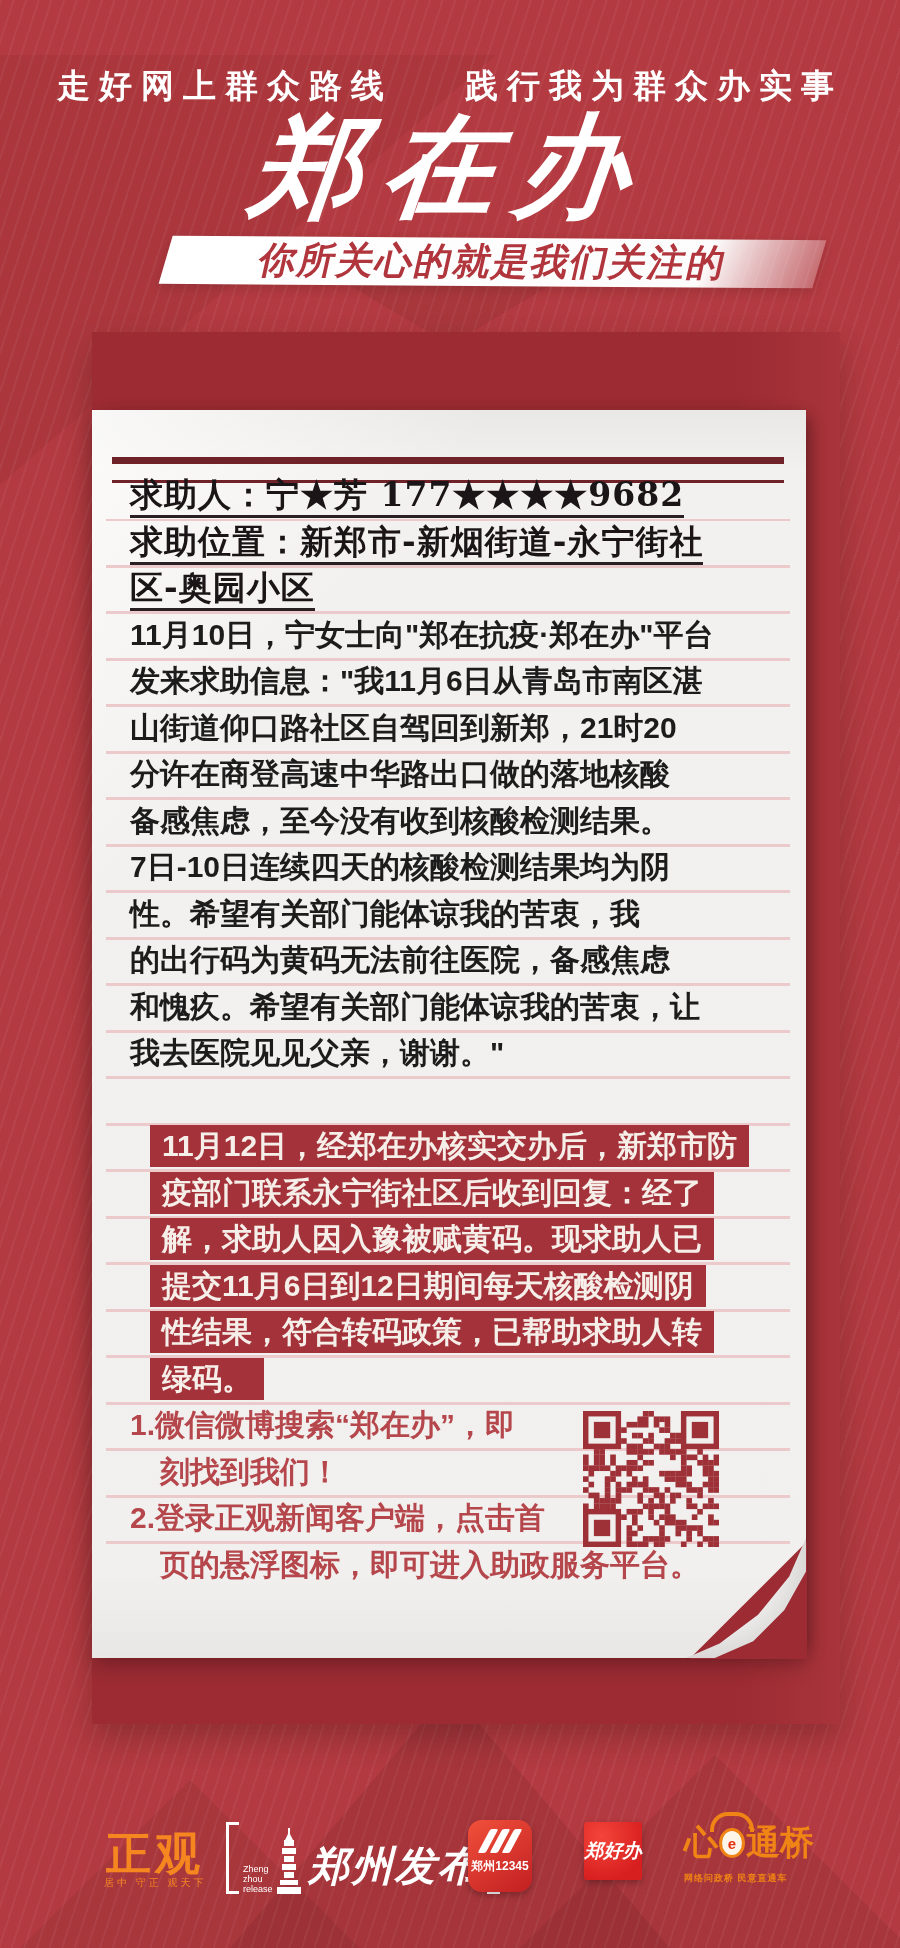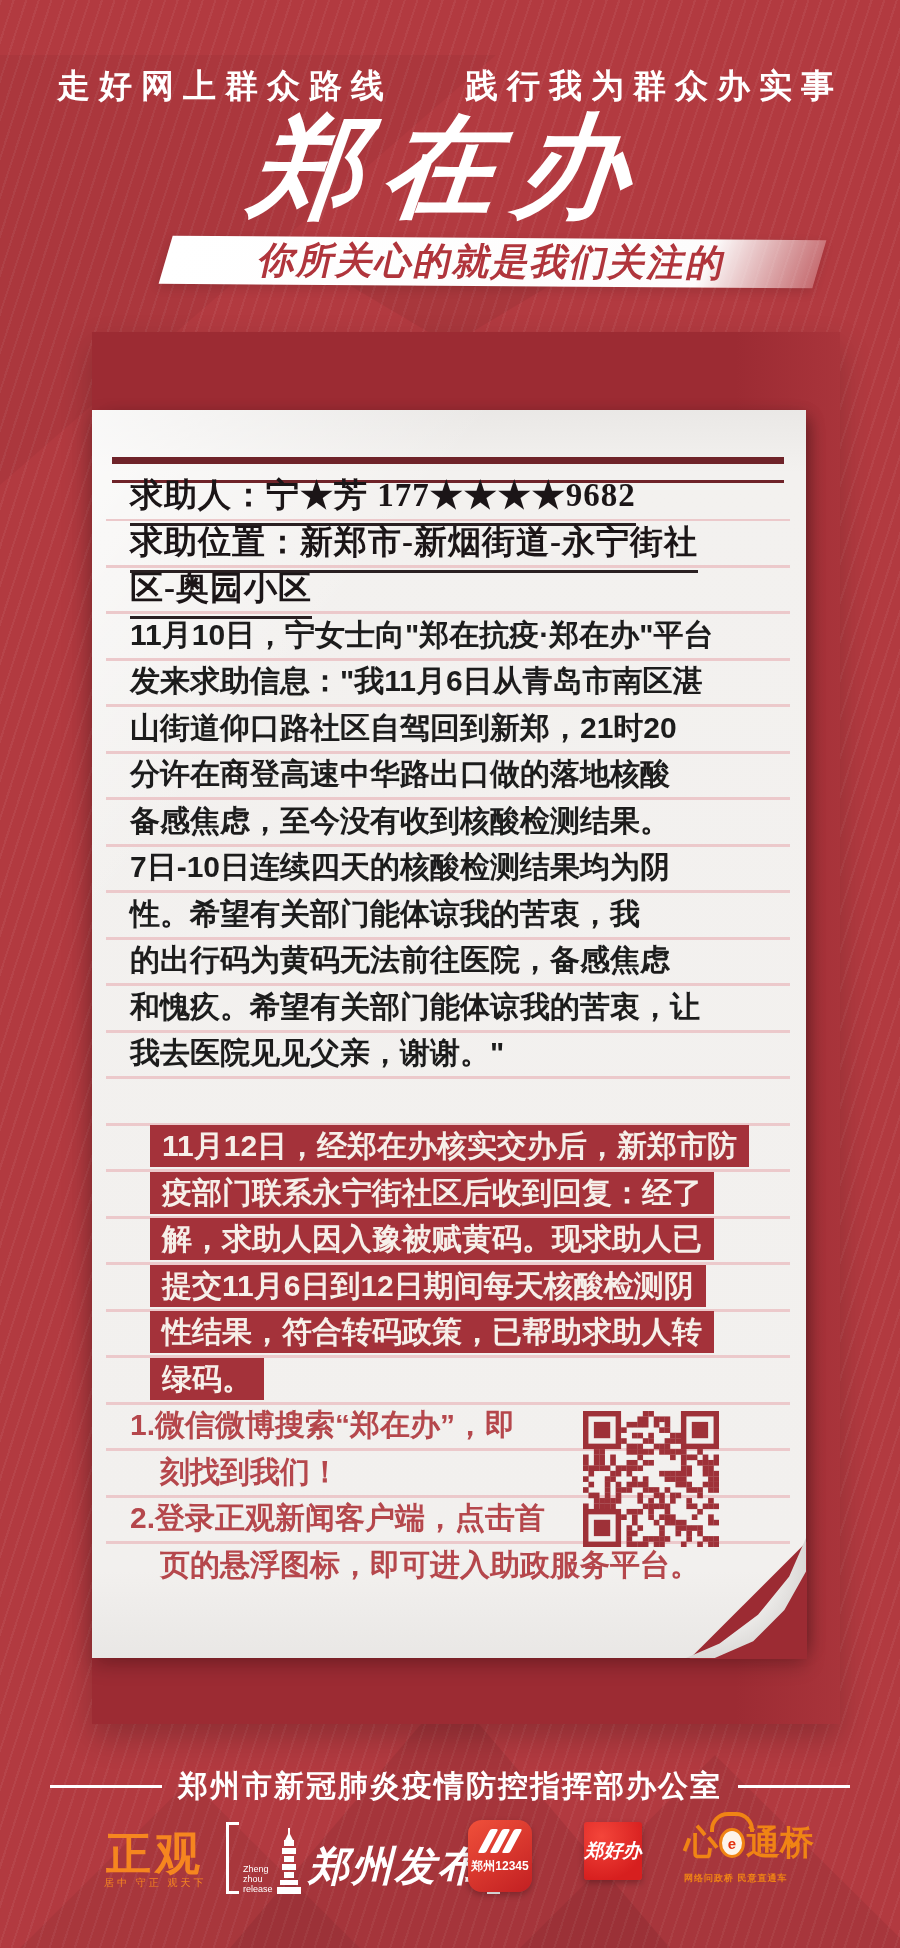--- a/index.html
+++ b/index.html
@@ -42,21 +42,21 @@
     box-shadow:10px 0 16px -8px rgba(0,0,0,0.3),0 8px 18px rgba(0,0,0,0.22);}
   .rules{position:absolute;left:14px;right:16px;top:80px;height:1108px;
     background:repeating-linear-gradient(to bottom,rgba(0,0,0,0) 0 43.5px,#ecc9cb 43.5px 46.5px);
     background-position:0 -15px;}
   .letterhead{position:absolute;left:20px;right:22px;top:47px;height:16px;
     border-top:7px solid #6f2329;border-bottom:3px solid #6f2329;}
 
   .content{position:absolute;left:38px;top:62px;width:660px;}
   .line{height:46.5px;line-height:46.5px;white-space:nowrap;overflow:visible;}
   .meta-line{font-family:"DejaVu Serif",serif;font-size:33px;font-weight:600;color:#1b1517;letter-spacing:1px;}
-  .meta-line .u{border-bottom:3px solid #2a2022;padding-bottom:10px;font-family:Liberation Serif, serif;}
+  .meta-line .u{border-bottom:3px solid #2a2022;padding-bottom:1px;}
   .body-line{font-size:30px;font-weight:700;color:#1c1c1c;}
   .spacer{height:46.5px;}
   .reply-line{padding-left:20px;}
   .reply-line .strip{display:inline-block;height:42px;line-height:42px;vertical-align:top;margin-top:2px;
     padding:0 12px;background:#a4323a;color:#f6efe9;font-size:30px;font-weight:700;}
   .steps-line{font-size:30px;font-weight:700;color:#b5474c;}
 
   .qr{position:absolute;left:491px;top:1001px;width:136px;height:136px;}
 
   
@@ -401,25 +401,20 @@
             <rect x="0" y="97.92" width="38.080000000000005" height="38.080000000000005" fill="#9e3138"></rect>
             <rect x="5.44" y="103.36000000000001" width="27.200000000000003" height="27.200000000000003" fill="#f1efed"></rect>
             <rect x="10.88" y="108.80000000000001" width="16.32" height="16.32" fill="#9e3138"></rect>
           </svg></div>
 
       <div class="curl-red"></div>
       <div class="curl-fold"></div>
     </div>
   </div>
 
-  <div class="office-row">
-    <div class="office-line"></div>
-    <div class="office-text">郑州市新冠肺炎疫情防控指挥部办公室</div>
-    <div class="office-line"></div>
-  </div>
 
   <div class="logo logo-zg">正观</div>
   <div class="logo zg-tag">居中 守正 观天下</div>
 
   <div class="logo logo-fabu">
     <div class="fb-bracket left"></div>
     <div class="fb-col">
       <span>Zheng</span>
       <span>zhou</span>
       <span>release</span>

